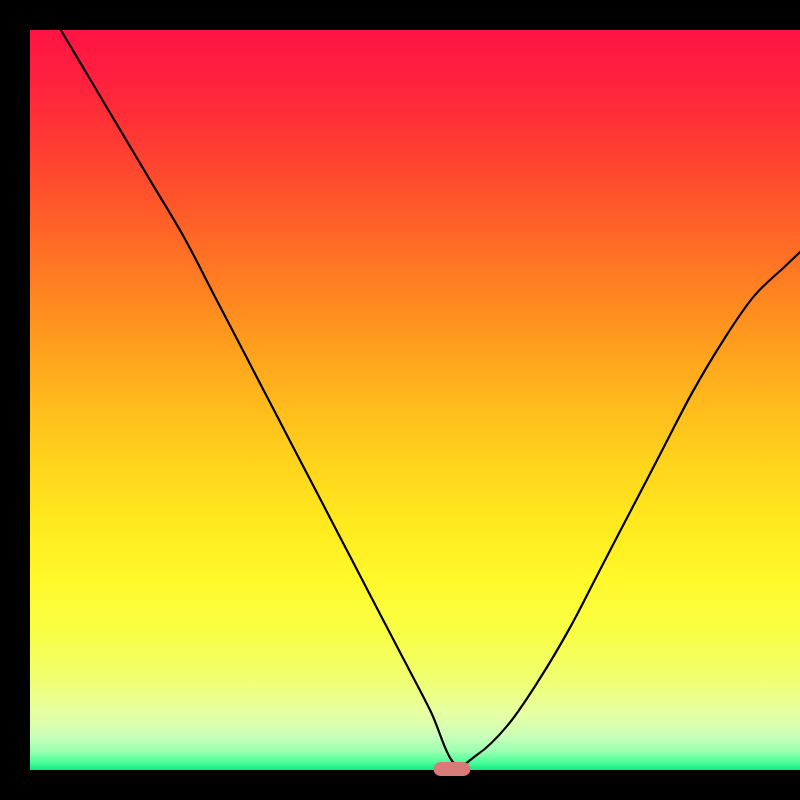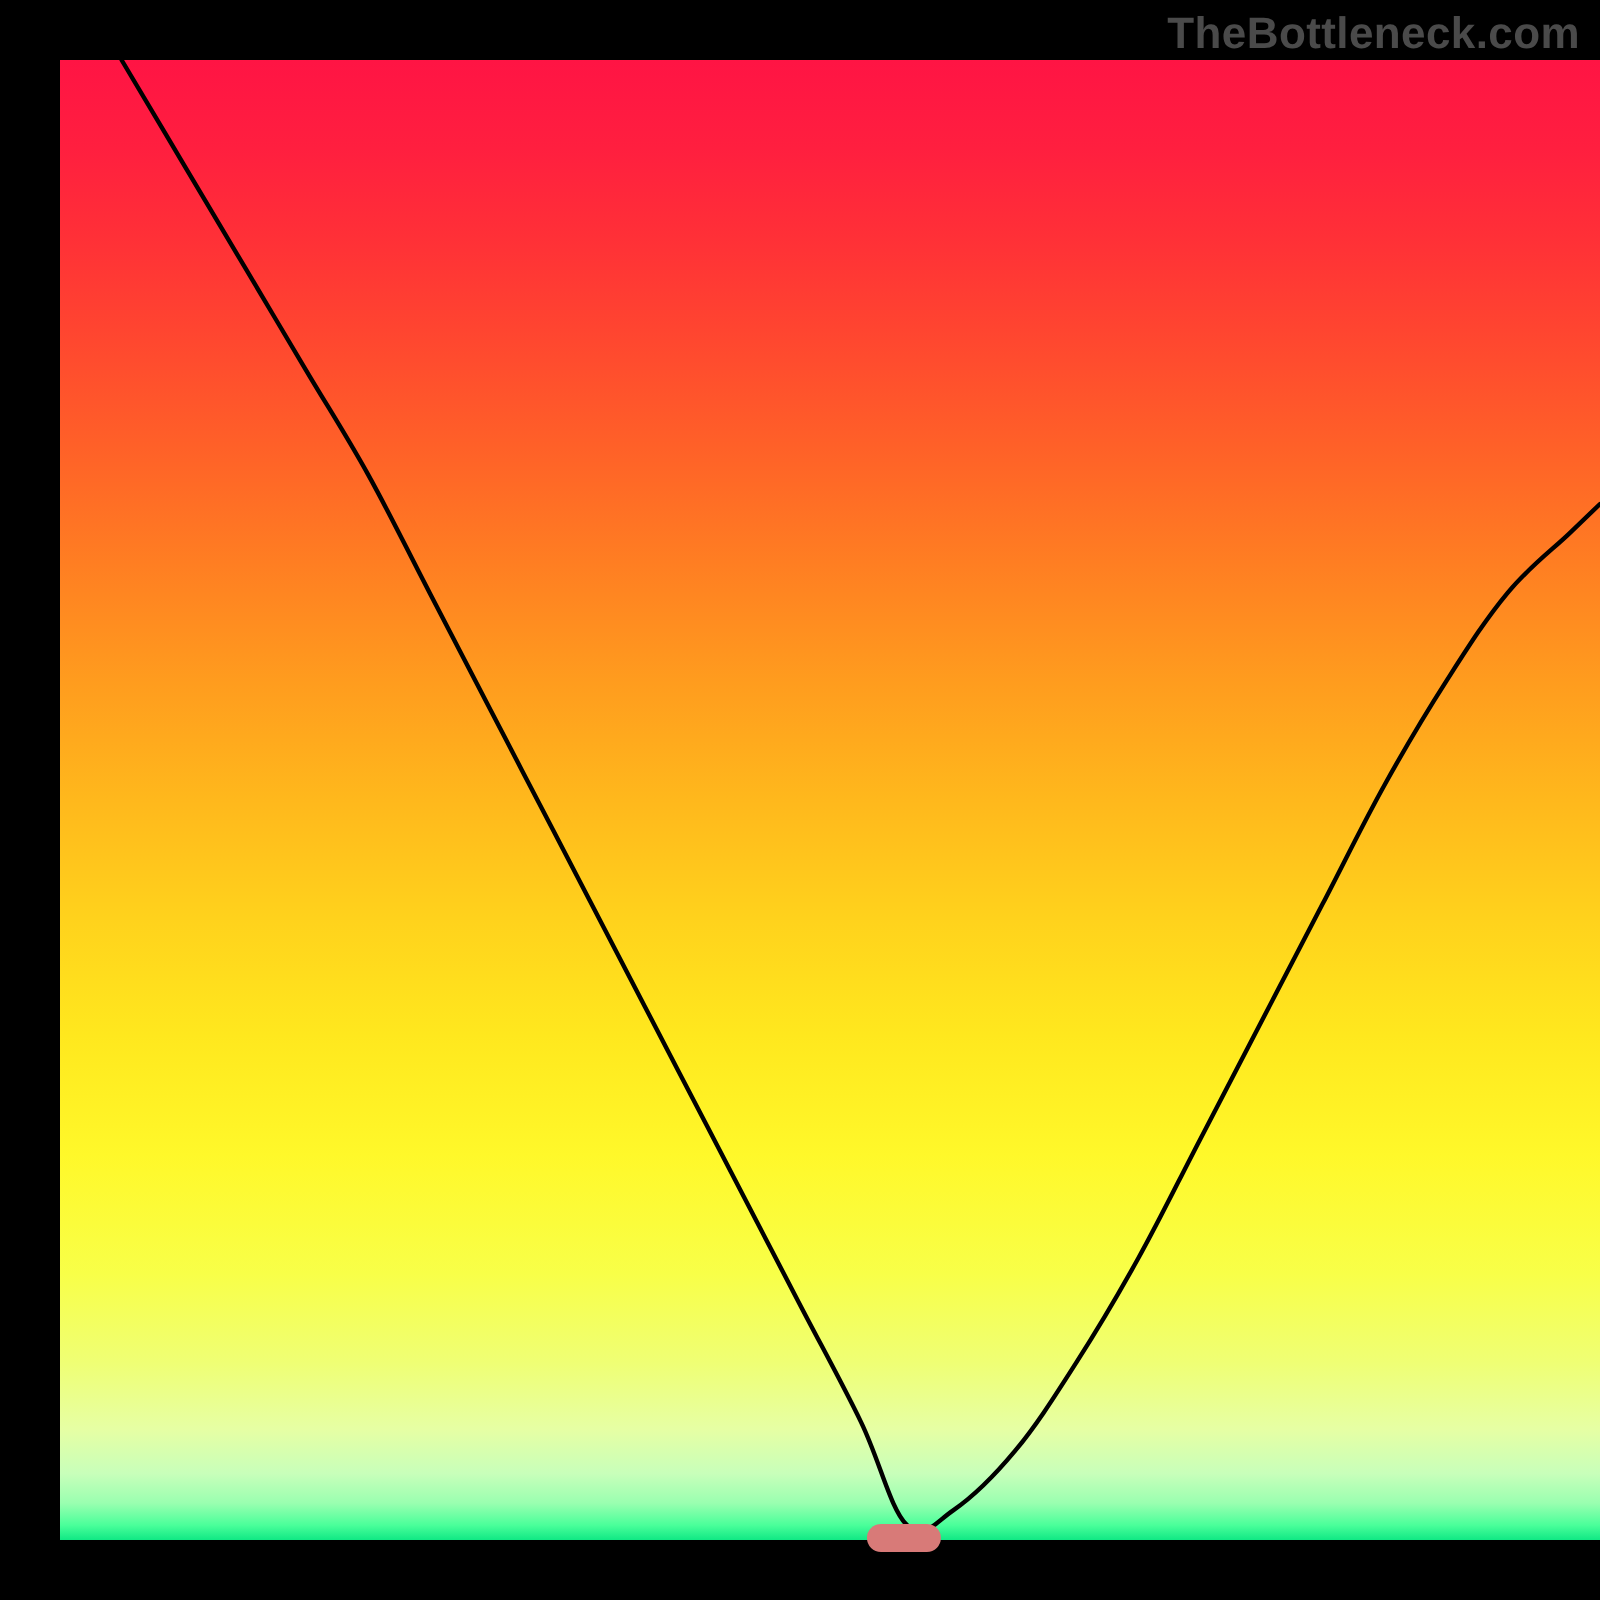--- a/index.html
+++ b/index.html
@@ -34,21 +34,20 @@
     left: 0;
     width: 800px;
     height: 800px;
     display: block;
   }
 </style>
 </head>
 <body>
 
 <div class="frame">
-  <div class="watermark">TheBottleneck.com</div>
 
   <svg class="plot" viewBox="0 0 800 800" preserveAspectRatio="none">
     <defs>
       <linearGradient id="bgGrad" x1="0" y1="0" x2="0" y2="1">
           <stop offset="0.00%" stop-color="#ff1444"></stop>
           <stop offset="6.00%" stop-color="#ff1f3f"></stop>
           <stop offset="12.00%" stop-color="#ff3037"></stop>
           <stop offset="18.00%" stop-color="#ff4430"></stop>
           <stop offset="26.00%" stop-color="#ff6028"></stop>
           <stop offset="34.00%" stop-color="#ff7e22"></stop>

